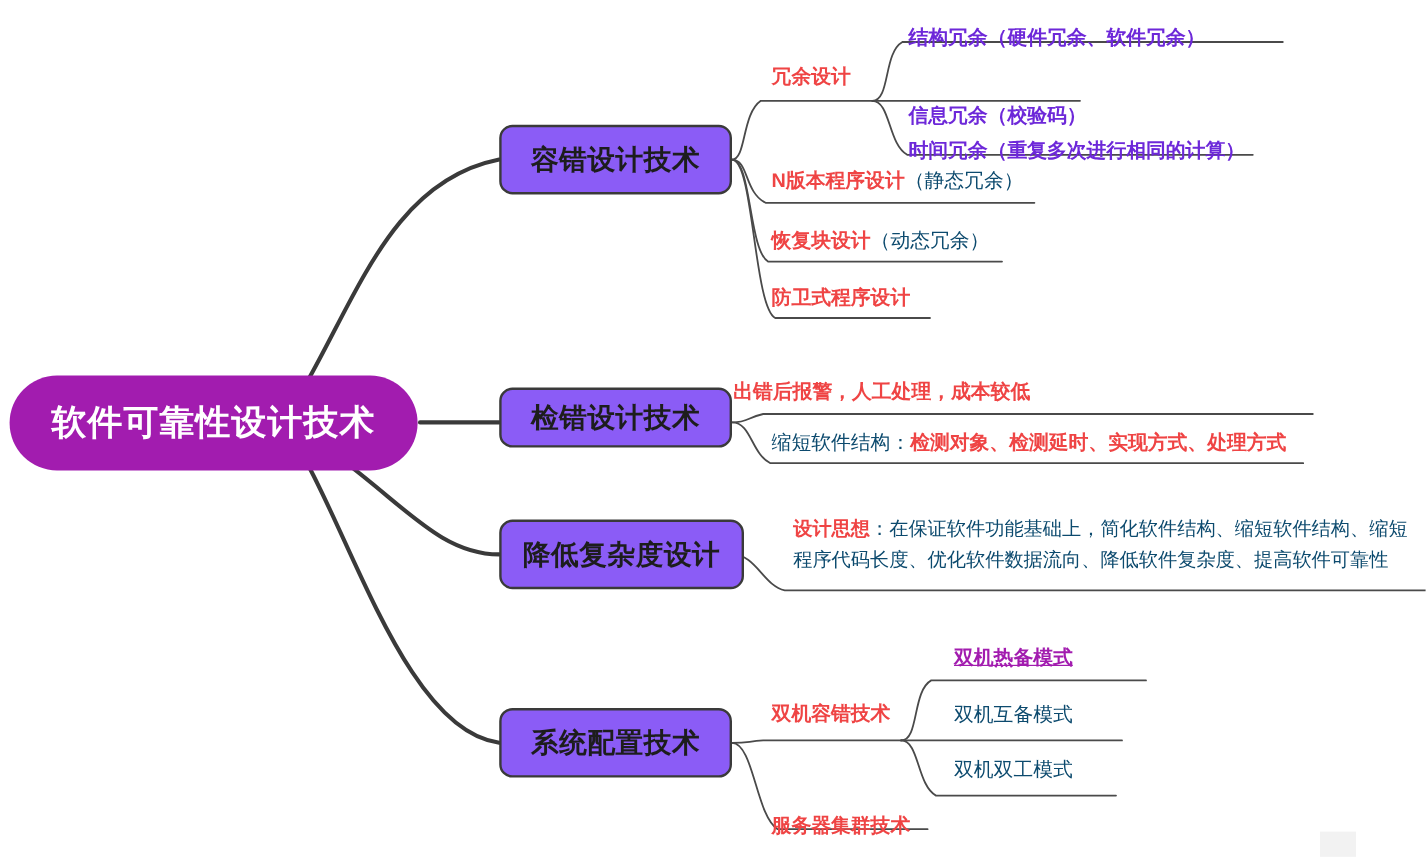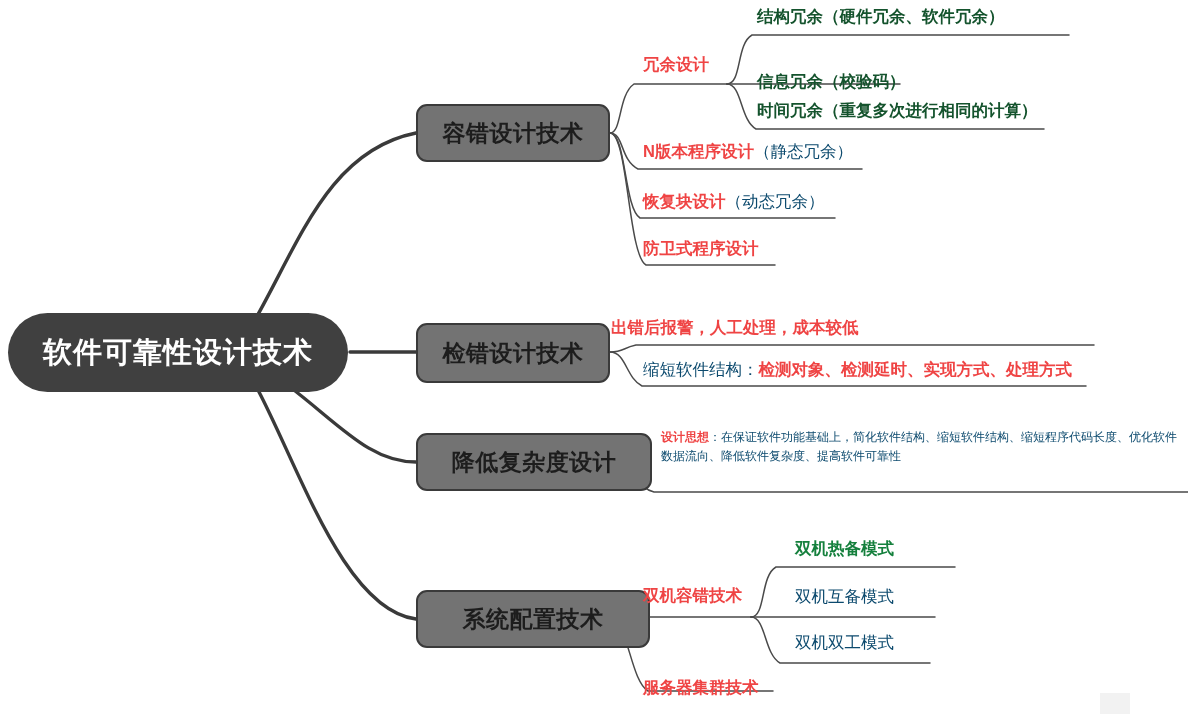--- a/index.html
+++ b/index.html
@@ -4,47 +4,47 @@
 <style>
   html,body{margin:0;padding:0;background:#ffffff;}
   body{width:1188px;height:719px;position:relative;overflow:hidden;
        font-family:"Liberation Sans","DejaVu Sans",sans-serif;}
   #canvas{position:absolute;left:0;top:0;width:1188px;height:719px;}
   #links{position:absolute;left:0;top:0;width:1188px;height:719px;}
 
   
   .root-node{
     position:absolute;left:8px;top:313px;width:340px;height:79px;
-    background:#404040;border-radius:40px;
+    background:#a21caf;border-radius:40px;
     display:flex;align-items:center;justify-content:center;
   }
   .root-node .label{
     color:#ffffff;font-size:29px;font-weight:bold;letter-spacing:1px;
     white-space:nowrap;
   }
 
   
   .l1-box{
     position:absolute;border:2.5px solid #3a3a3a;border-radius:11px;
-    background:#737373;display:flex;align-items:center;justify-content:center;
+    background:#8b5cf6;display:flex;align-items:center;justify-content:center;
     box-sizing:border-box;
   }
   .l1-box .label{
     color:#1d1d1d;font-size:23px;font-weight:bold;white-space:nowrap;
     letter-spacing:.5px;
   }
 
   
   .txt{position:absolute;white-space:nowrap;line-height:1.45;}
   .t-red{color:#ef4444;font-weight:bold;}
-  .t-red2{color:#15803d;font-weight:bold;}
+  .t-red2{color:#a21caf;font-weight:bold;text-decoration:underline;}
   .t-blk{color:#0c4a6e;font-weight:normal;}
-  .t-blkb{color:#14532d;font-weight:bold;}
+  .t-blkb{color:#6d28d9;font-weight:bold;margin-top:16px;}
   .s17{font-size:16.5px;}
-  .s16{font-size:12px;font-family:Liberation Mono, monospace;}
+  .s16{font-size:16px;}
   .wrap2{white-space:normal;width:520px;line-height:1.6;}
 
   .corner-mark{
     position:absolute;left:1100px;top:693px;width:30px;height:21px;
     background:#f2f2f2;
   }
 </style>
 </head>
 <body>
 
@@ -88,29 +88,29 @@
   </svg>
 
   <div class="root-node">
     <span class="label">软件可靠性设计技术</span>
   </div>
 
   <div class="l1-box" style="left:416px;top:104px;width:194px;height:58px;">
     <span class="label">容错设计技术</span>
   </div>
 
-  <div class="l1-box" style="left:416px;top:323px;width:194px;height:60px;justify-content:center;">
+  <div class="l1-box" style="left:416px;top:323px;width:194px;height:50px;justify-content:center;">
     <span class="label">检错设计技术</span>
   </div>
 
-  <div class="l1-box" style="left:416px;top:433px;width:236px;height:58px;">
+  <div class="l1-box" style="left:416px;top:433px;width:204px;height:58px;">
     <span class="label">降低复杂度设计</span>
   </div>
 
-  <div class="l1-box" style="left:416px;top:590px;width:234px;height:58px;">
+  <div class="l1-box" style="left:416px;top:590px;width:194px;height:58px;">
     <span class="label">系统配置技术</span>
   </div>
 
   <div class="txt s17 t-red" style="left:643px;top:53px;">
     <span>冗余设计</span>
   </div>
 
   <div class="txt s17 t-blkb" style="left:757px;top:5px;">
     <span>结构冗余（硬件冗余、软件冗余）</span>
   </div>

